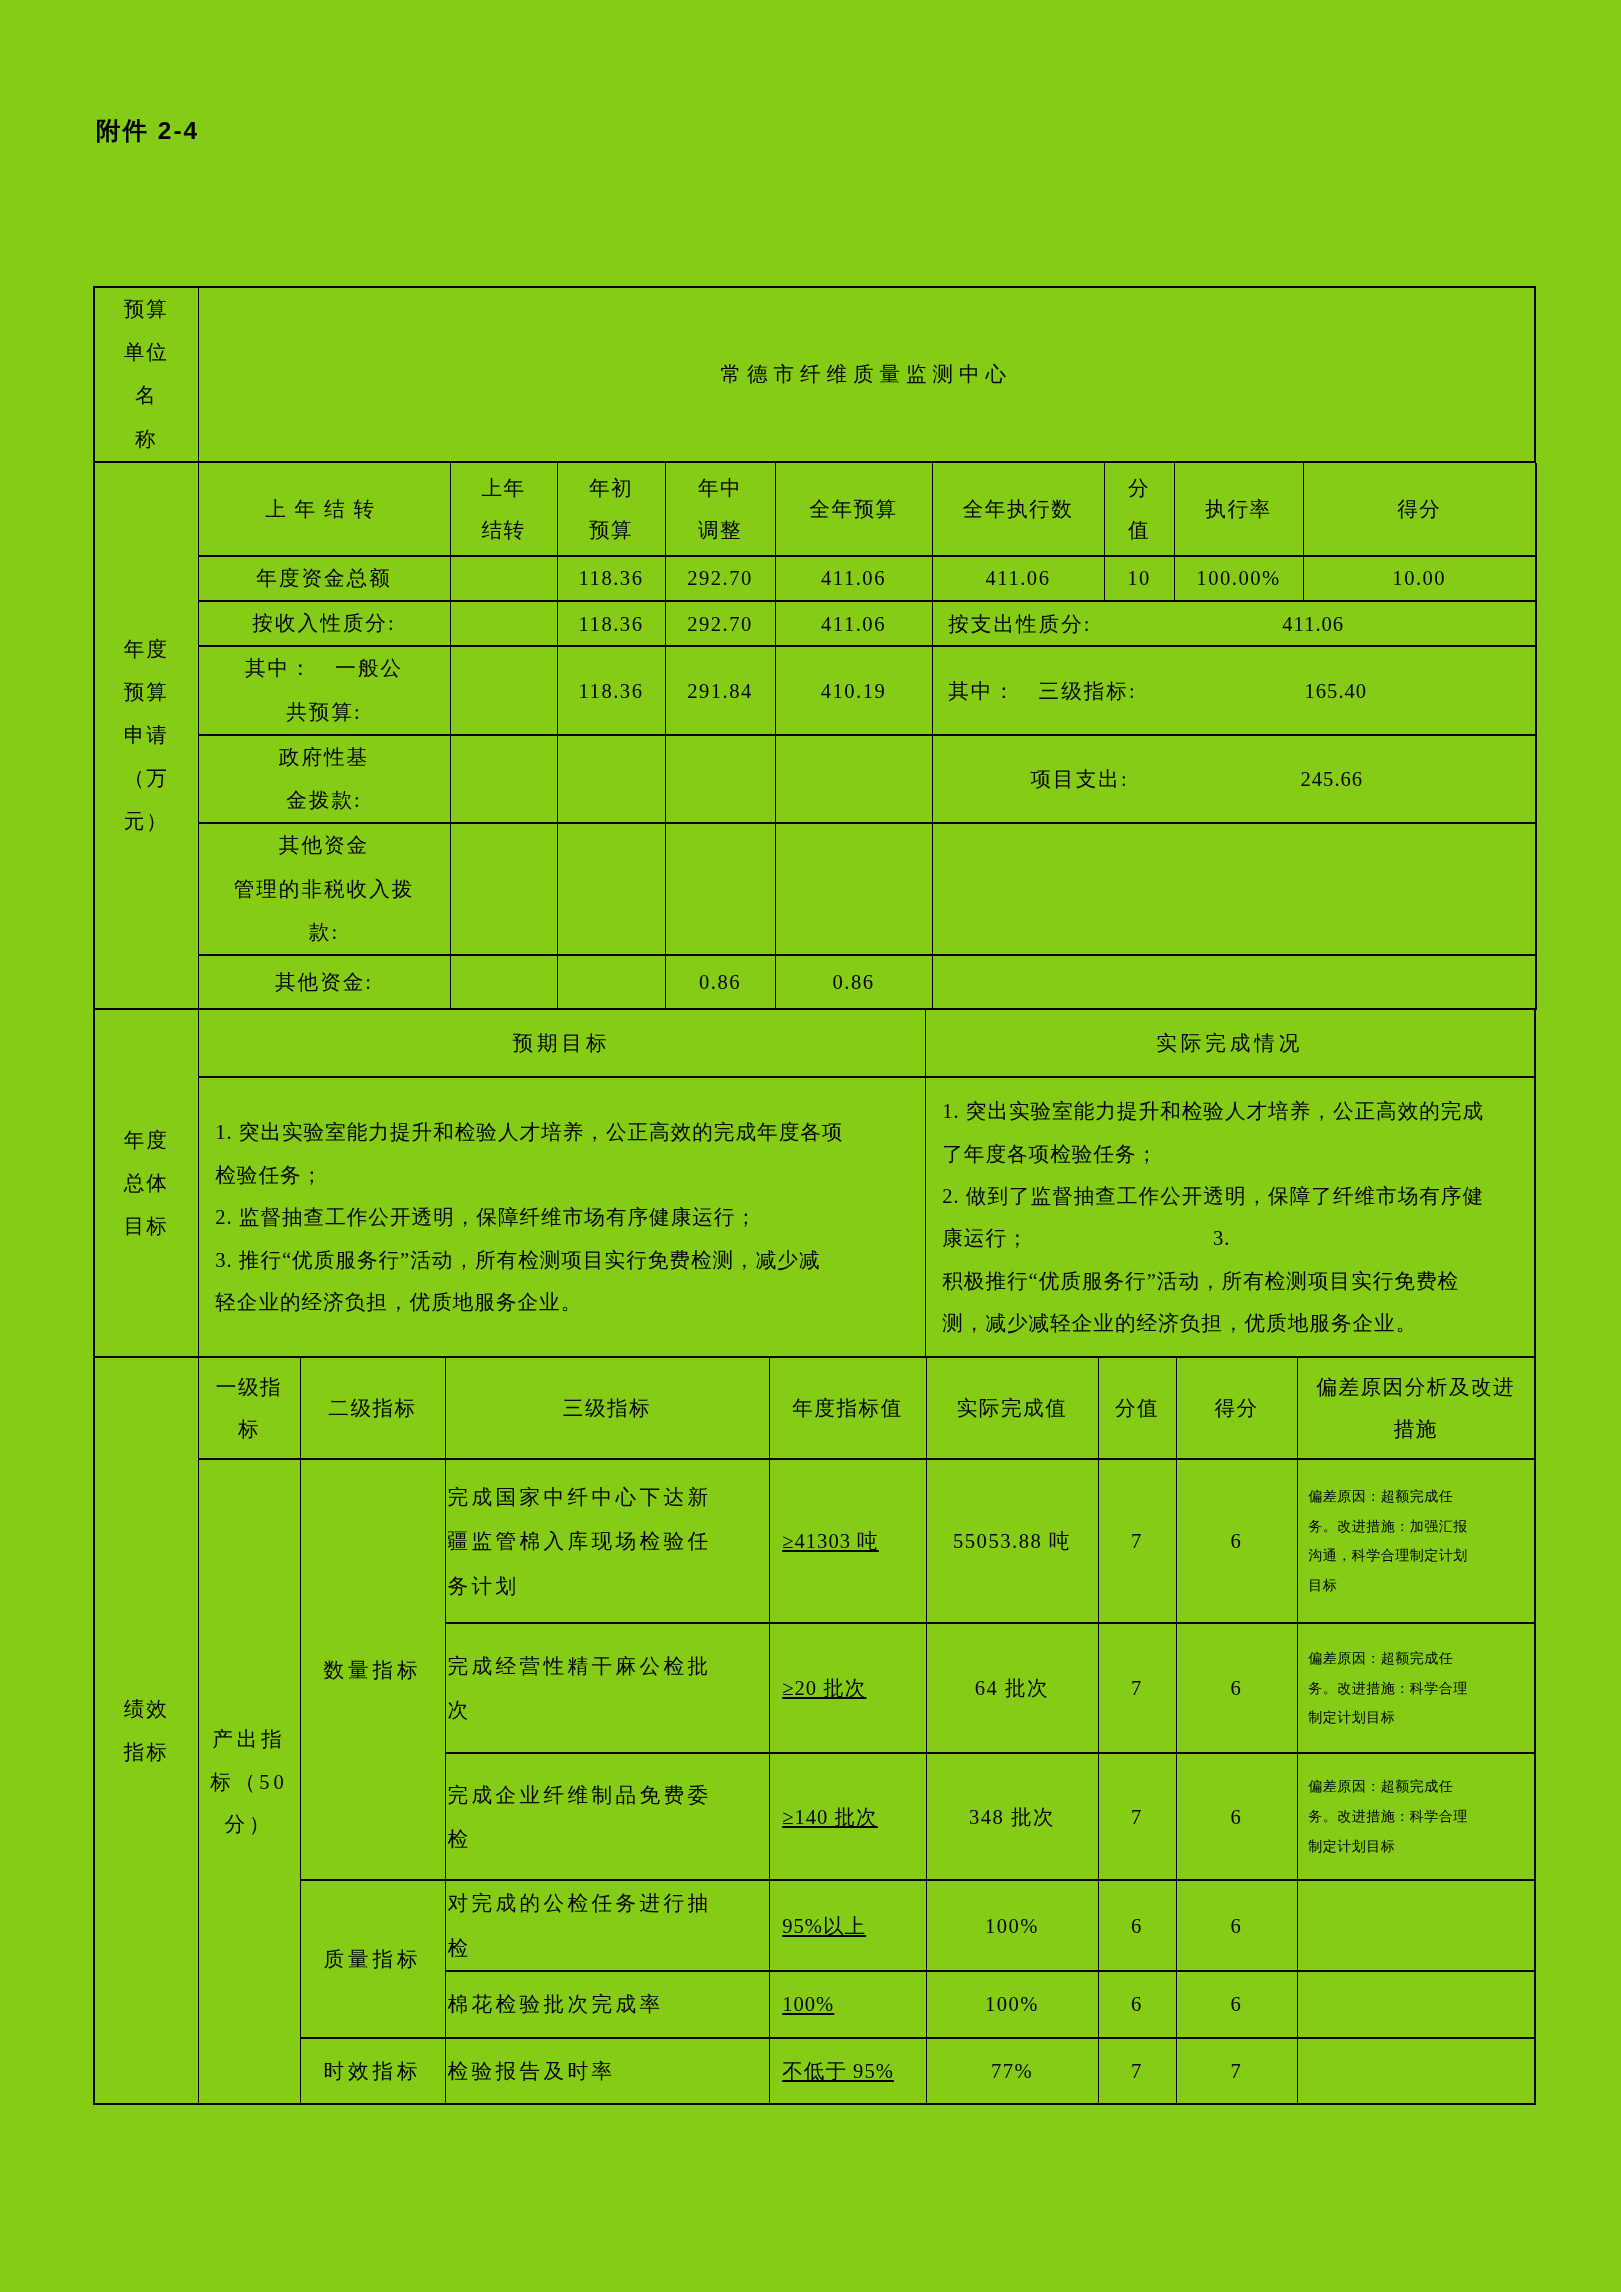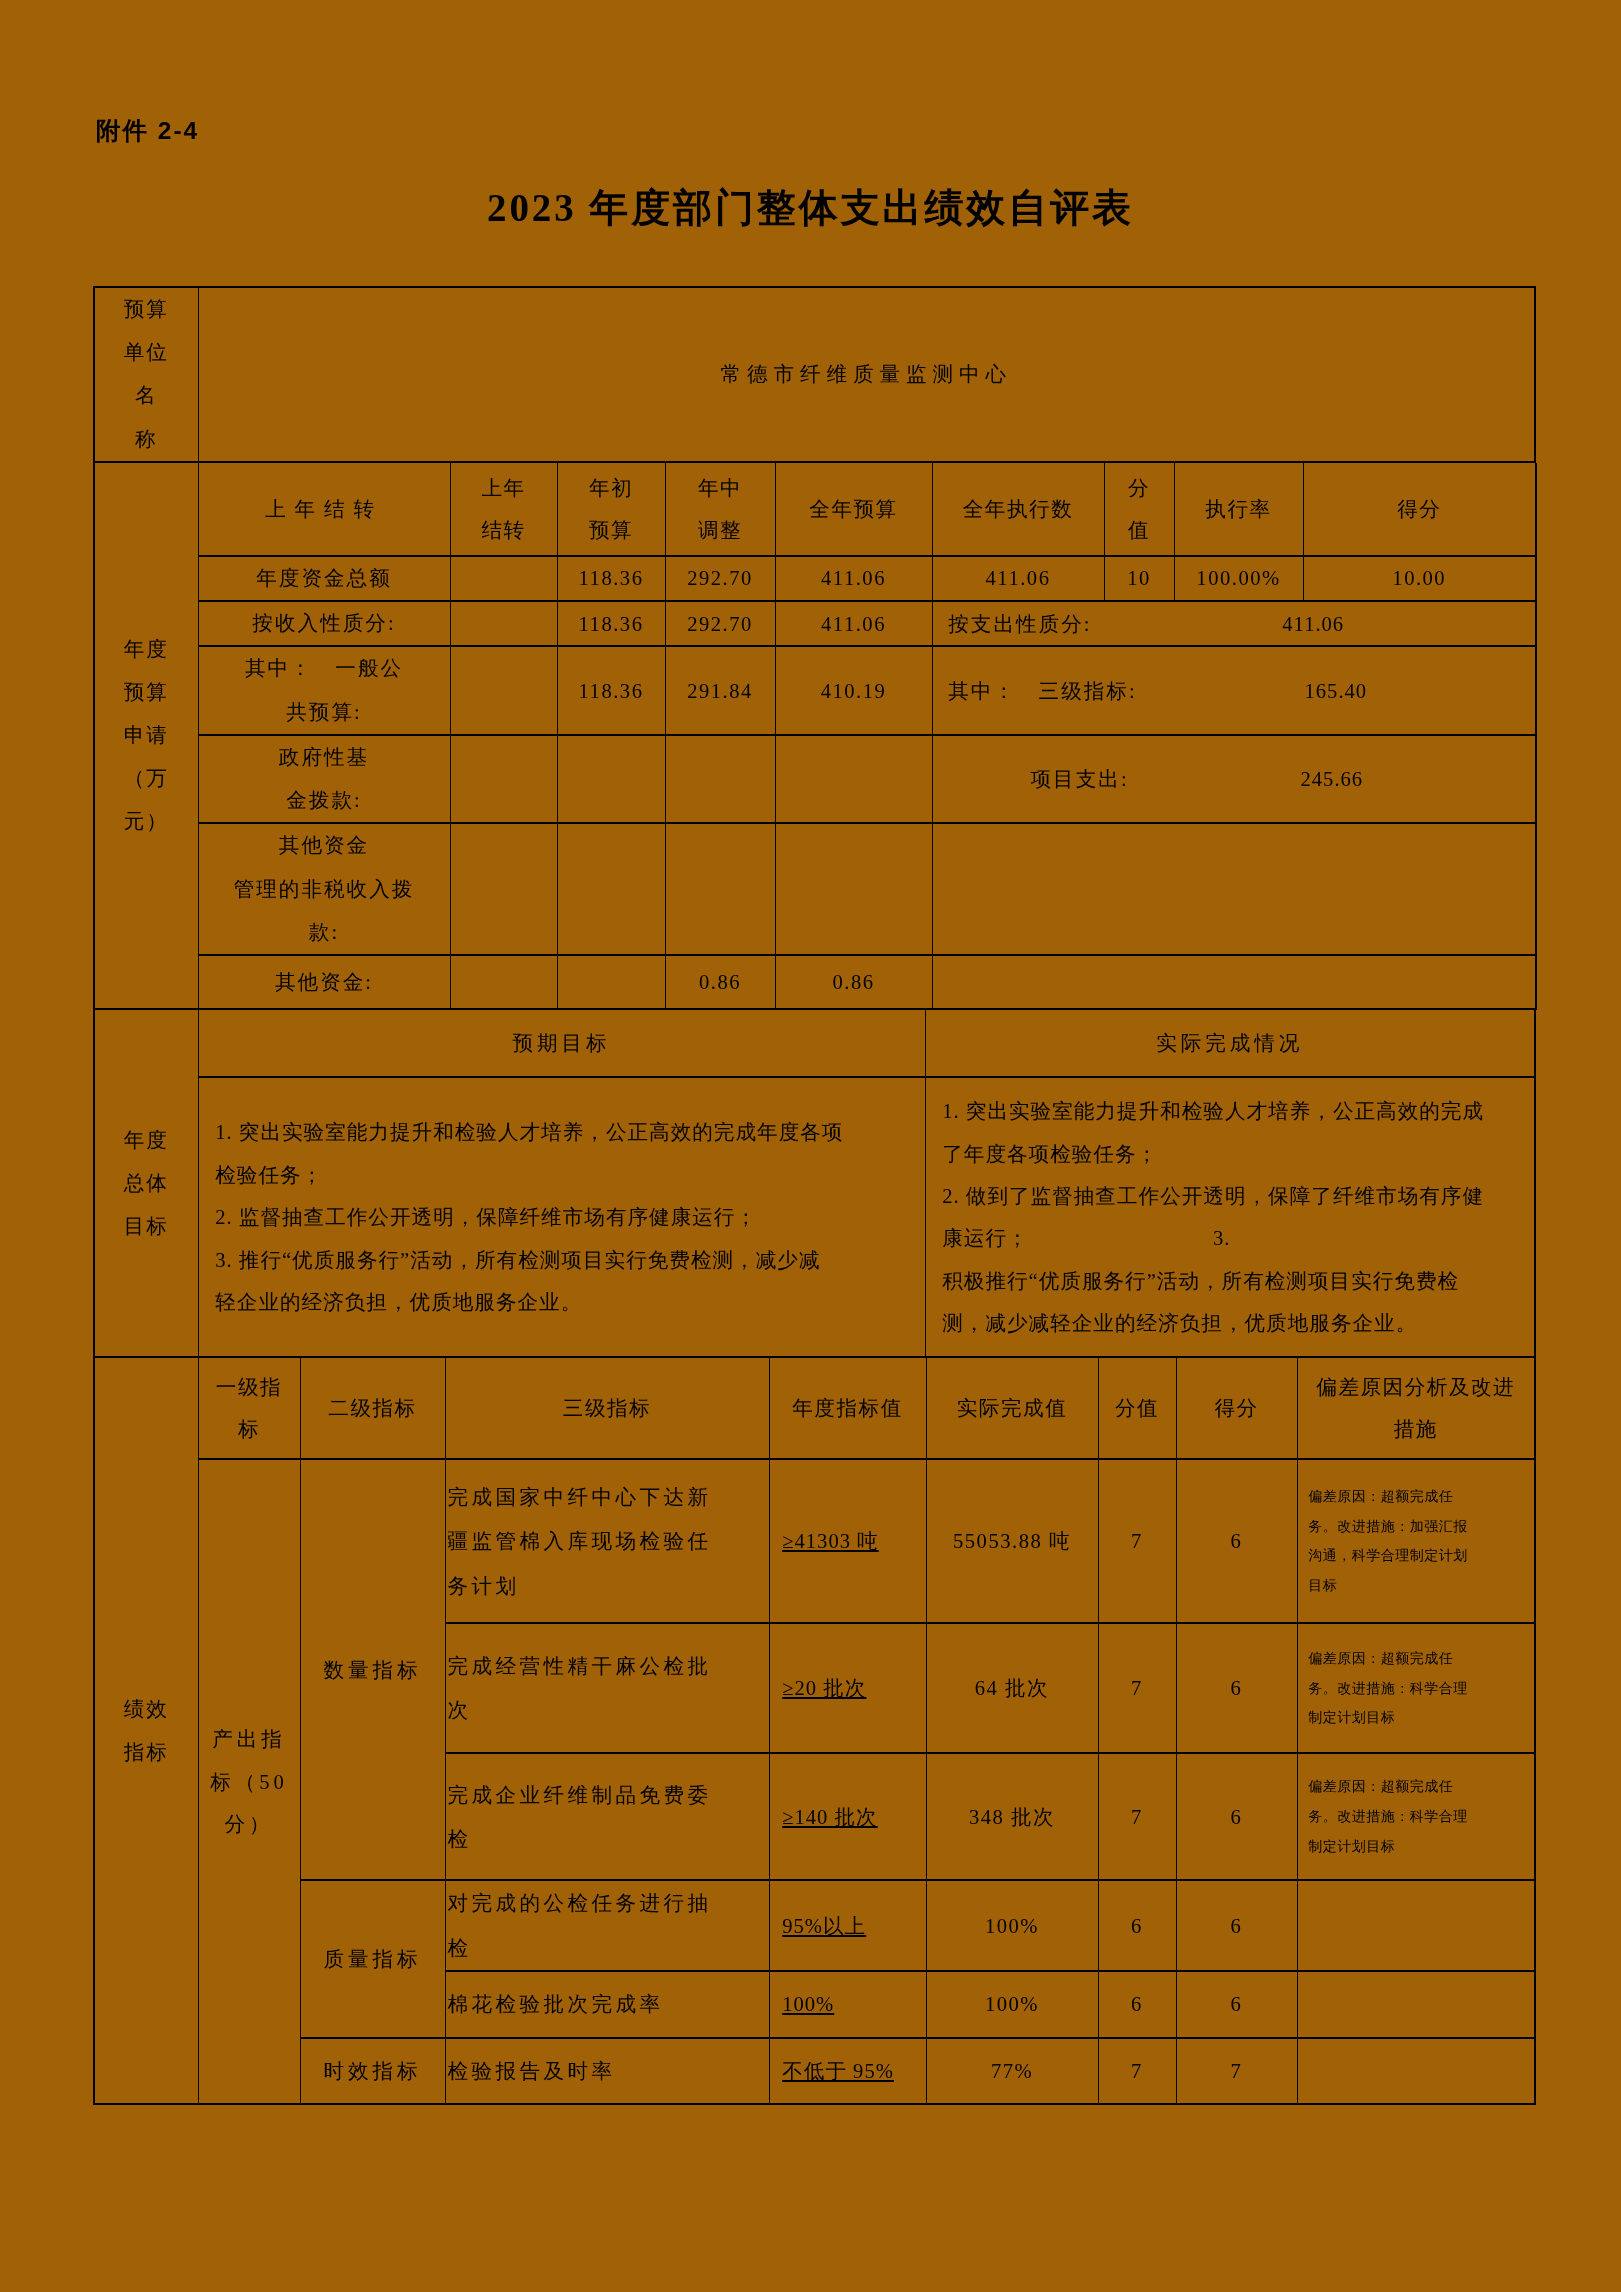--- a/index.html
+++ b/index.html
@@ -1,16 +1,16 @@
 <!DOCTYPE html>
 <html><head>
 <meta charset="utf-8">
 <style>
   html,body{margin:0;padding:0;background:#ffffff;}
-  .page{position:relative;width:1621px;height:2293px;background:#a16207;overflow:hidden;
+  .page{position:relative;width:1621px;height:2293px;background:#84cc16;overflow:hidden;
         font-family:"Liberation Serif",serif;color:#000;}
   .attachment{position:absolute;top:114px;left:96px;font-size:24.5px;font-weight:600;
         font-family:"Liberation Sans",sans-serif;letter-spacing:2px;}
   .title{position:absolute;top:181px;left:0;width:100%;text-align:center;
         font-size:39px;font-weight:bold;letter-spacing:2.9px;}
   .tables{position:absolute;top:286px;left:93px;width:1441px;}
   table{border-collapse:collapse;table-layout:fixed;width:1441px;border:2px solid #000;}
   table.joined{border-top:none;}
   table.joined tr:first-child>td,table.joined tr:first-child>th{border-top:none;}
   td,th{border:1px solid #000;border-top-width:2px;border-bottom-width:2px;
@@ -33,21 +33,20 @@
   .ind{text-align:left;padding-left:2px;letter-spacing:3.4px;line-height:2.15;}
   .tgt{text-align:left;padding-left:12.7px;letter-spacing:1px;text-decoration:underline;}
   .dev{text-align:left;padding:3.9px 3.9px 3.9px 10.8px;font-size:14px;line-height:2.12;letter-spacing:0.5px;}
   .grp{letter-spacing:3.9px;}
 </style>
 </head>
 <body>
 
 <div class="page">
   <div class="attachment">附件 2-4</div>
-  <div class="title">2023 年度部门整体支出绩效自评表</div>
 
   <div class="tables">
 
     <table>
       <colgroup>
           <col style="width:104px">
           <col style="width:1337px">
         </colgroup>
       <tbody>
           <tr style="height:170px">

